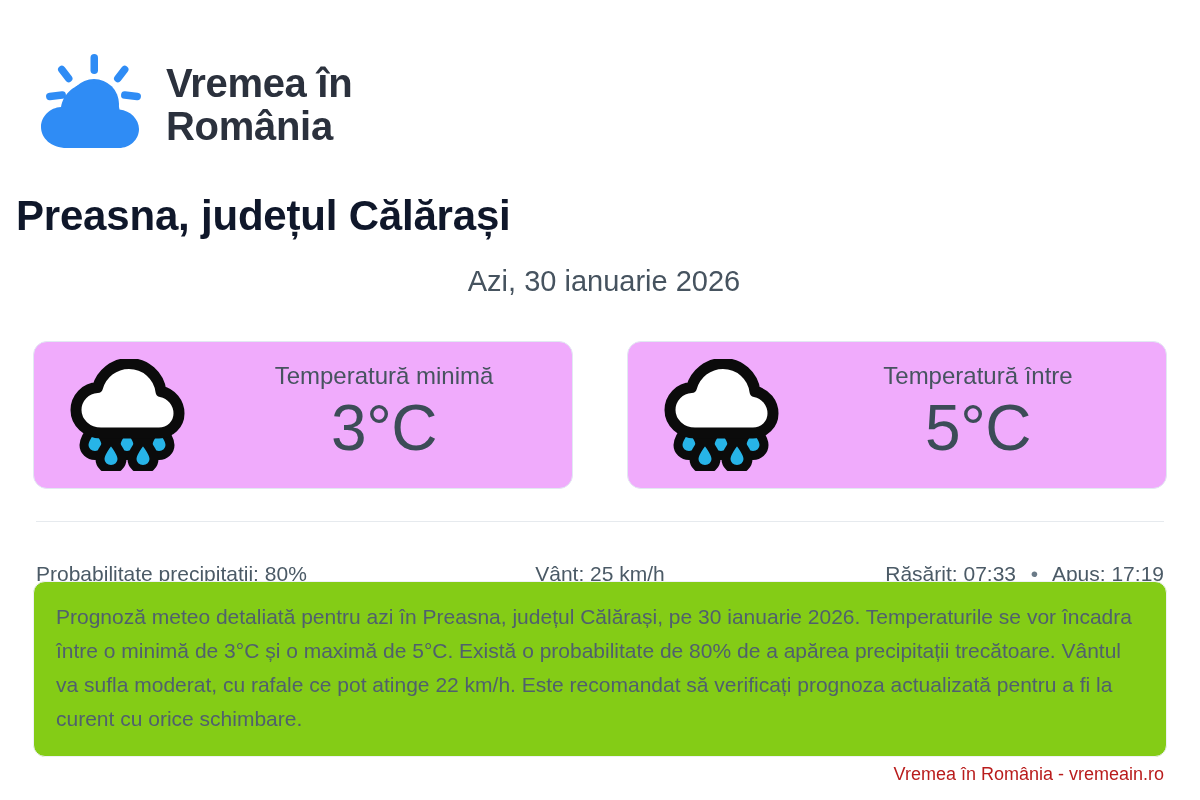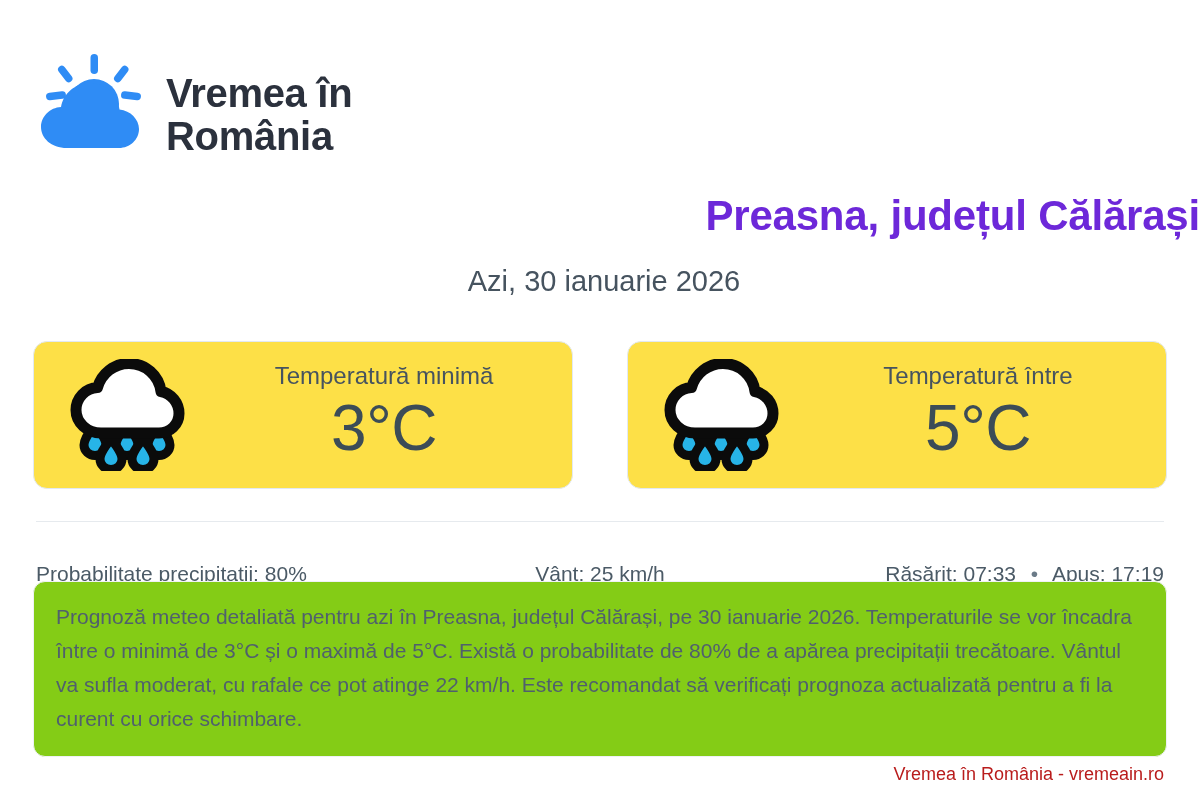--- a/index.html
+++ b/index.html
@@ -20,21 +20,21 @@
     background: #ffffff;
     overflow: hidden;
   }
 
   
   .brand {
     position: absolute;
     left: 36px;
     top: 52px;
     display: flex;
-    align-items: flex-end;
+    align-items: center;
     gap: 18px;
   }
 
   .brand-mark {
     width: 112px;
     height: 106px;
     flex: 0 0 112px;
     display: block;
   }
 
@@ -43,27 +43,27 @@
     line-height: 1.08;
     font-weight: bold;
     color: #2b313d;
     letter-spacing: -0.3px;
     white-space: pre-line;
   }
 
   
   .location-title {
     position: absolute;
-    left: 0;
+    left: 16px;
     right: 0;
     top: 192px;
-    text-align: right;
+    text-align: left;
     font-size: 42px;
     font-weight: bold;
-    color: #6d28d9;
+    color: #0f172a;
     letter-spacing: -0.2px;
   }
 
   .date-subtitle {
     position: absolute;
     left: 0;
     right: 8px;
     top: 265px;
     text-align: center;
     font-size: 29px;
@@ -78,21 +78,21 @@
     left: 33px;
     top: 341px;
     width: 1134px;
     display: flex;
     gap: 54px;
   }
 
   .temp-card {
     flex: 1 1 0;
     height: 148px;
-    background: #fde047;
+    background: #f0abfc;
     border: 1px solid #e2e9f2;
     border-radius: 14px;
     display: flex;
     align-items: center;
     padding: 0 14px 0 34px;
     gap: 24px;
   }
 
   .temp-icon {
     width: 118px;

